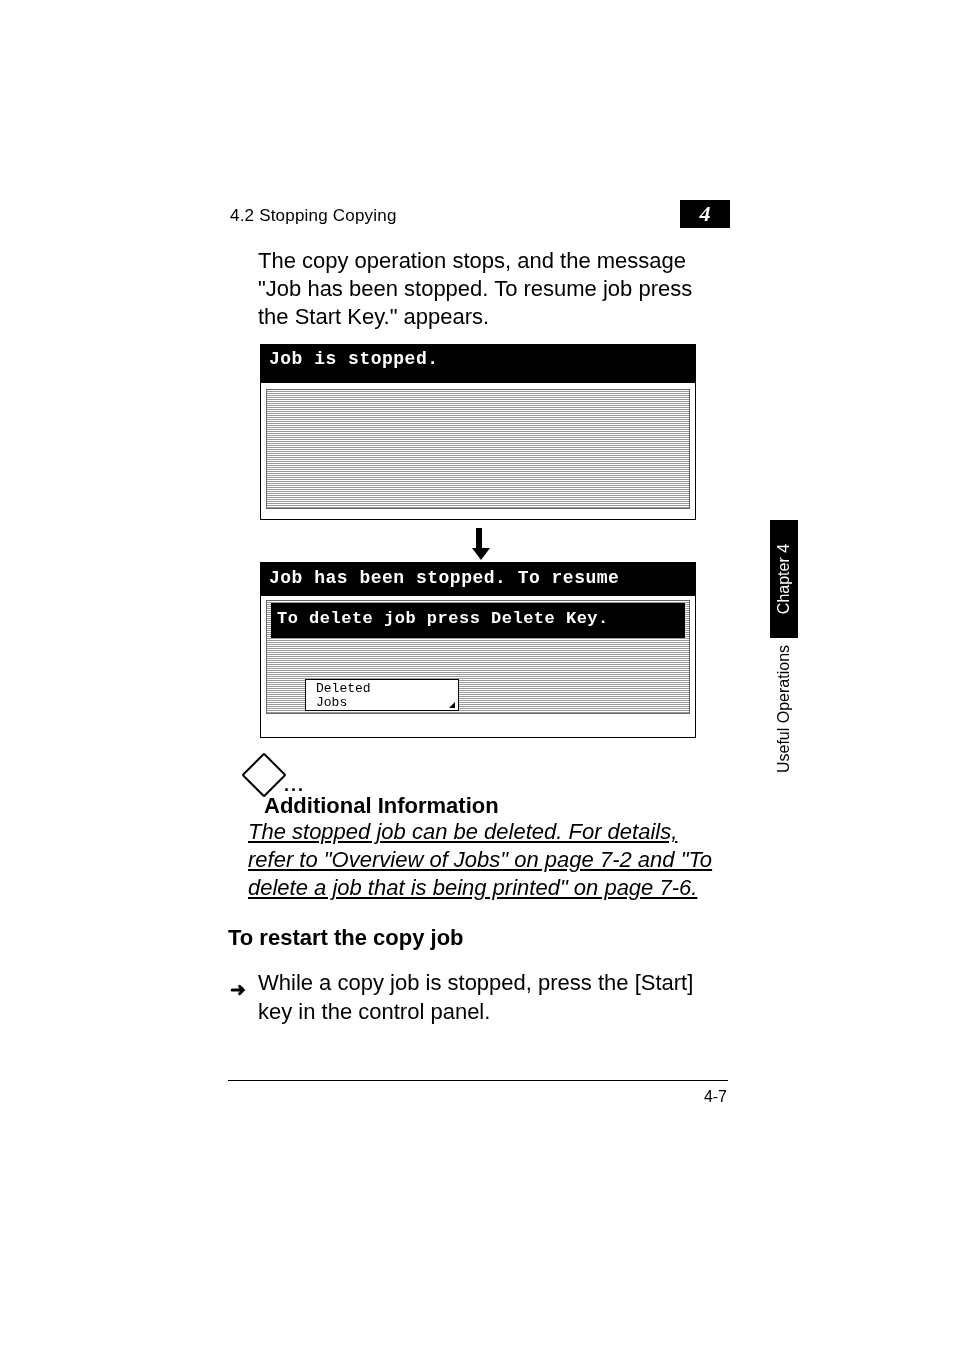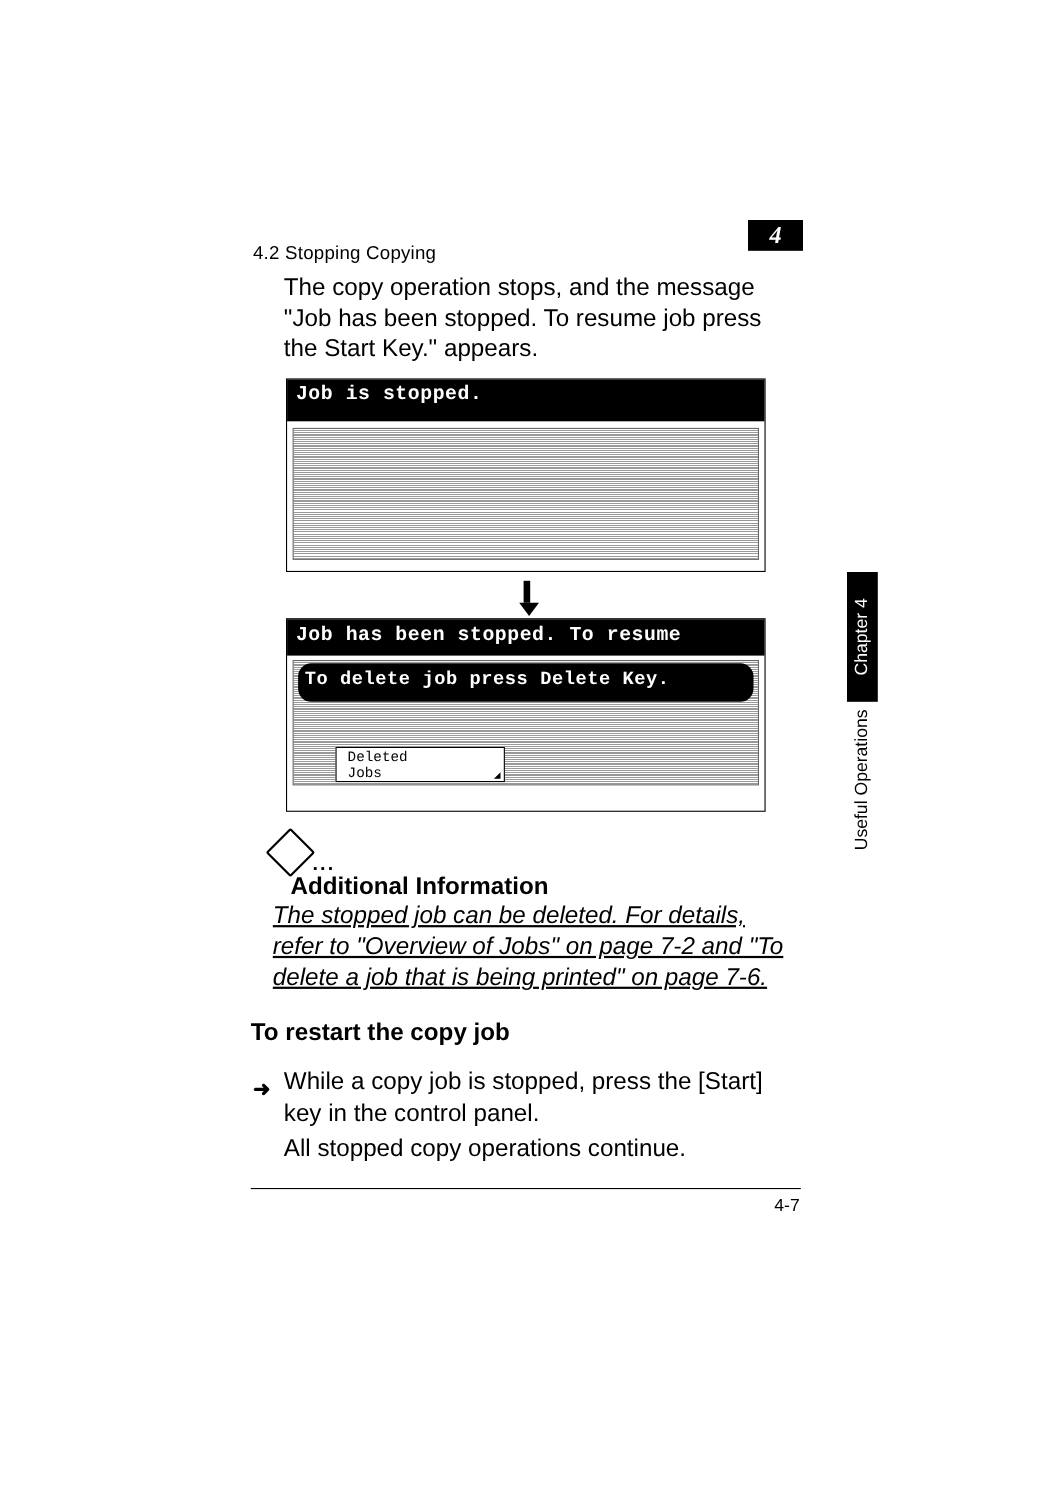--- a/index.html
+++ b/index.html
@@ -20,21 +20,20 @@
     box-sizing: border-box;
   }
 
   
   .hdr-section {
     position: absolute;
     left: 230px;
     top: 206px;
     font-size: 17px;
     letter-spacing: 0.2px;
-    margin-top: 14px;
   }
   .hdr-chapter-box {
     position: absolute;
     left: 680px;
     top: 200px;
     width: 50px;
     height: 28px;
     background: #000;
     color: #fff;
     font-style: italic;
@@ -130,21 +129,20 @@
   .delete-msg {
     position: absolute;
     left: 4px; right: 4px; top: 2px;
     background: #000;
     color: #fff;
     font-family: "Courier New", monospace;
     font-weight: bold;
     font-size: 17px;
     padding: 6px 6px 10px 6px;
     letter-spacing: 0.5px;
-    border-radius: 12px;
   }
   .deleted-btn {
     position: absolute;
     left: 38px;
     bottom: 2px;
     width: 154px;
     height: 32px;
     background: #fff;
     border: 1px solid #000;
     box-sizing: border-box;
@@ -318,21 +316,20 @@
 
   <div class="note-icon"></div>
   <div class="note-dots">...</div>
   <div class="note-heading">Additional Information</div>
   <div class="note-body">The stopped job can be deleted. For details, refer to "Overview of Jobs" on page 7-2 and "To delete a job that is being printed" on page 7-6.</div>
 
   <div class="h2">To restart the copy job</div>
 
   <div class="step-arrow">➜</div>
   <div class="step-text">While a copy job is stopped, press the [Start] key in the control panel.</div>
-  <div class="step-text-2">All stopped copy operations continue.</div>
 
   <div class="footer-line"></div>
   <div class="footer-page">4-7</div>
 
   <div class="side-tab-black">
     <span>Chapter 4</span>
   </div>
   <div class="side-tab-white">
     <span>Useful Operations</span>
   </div>

